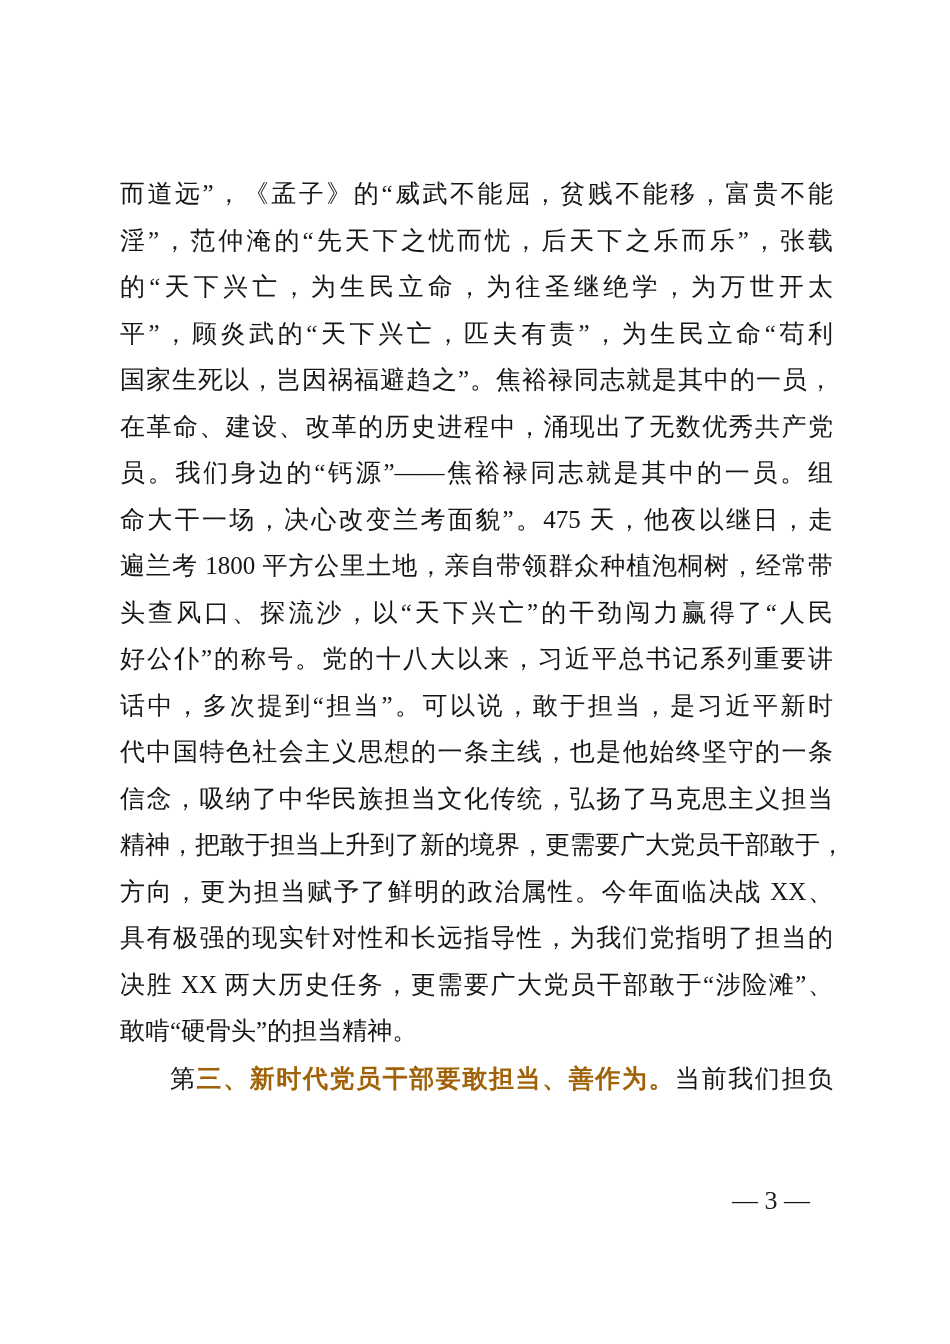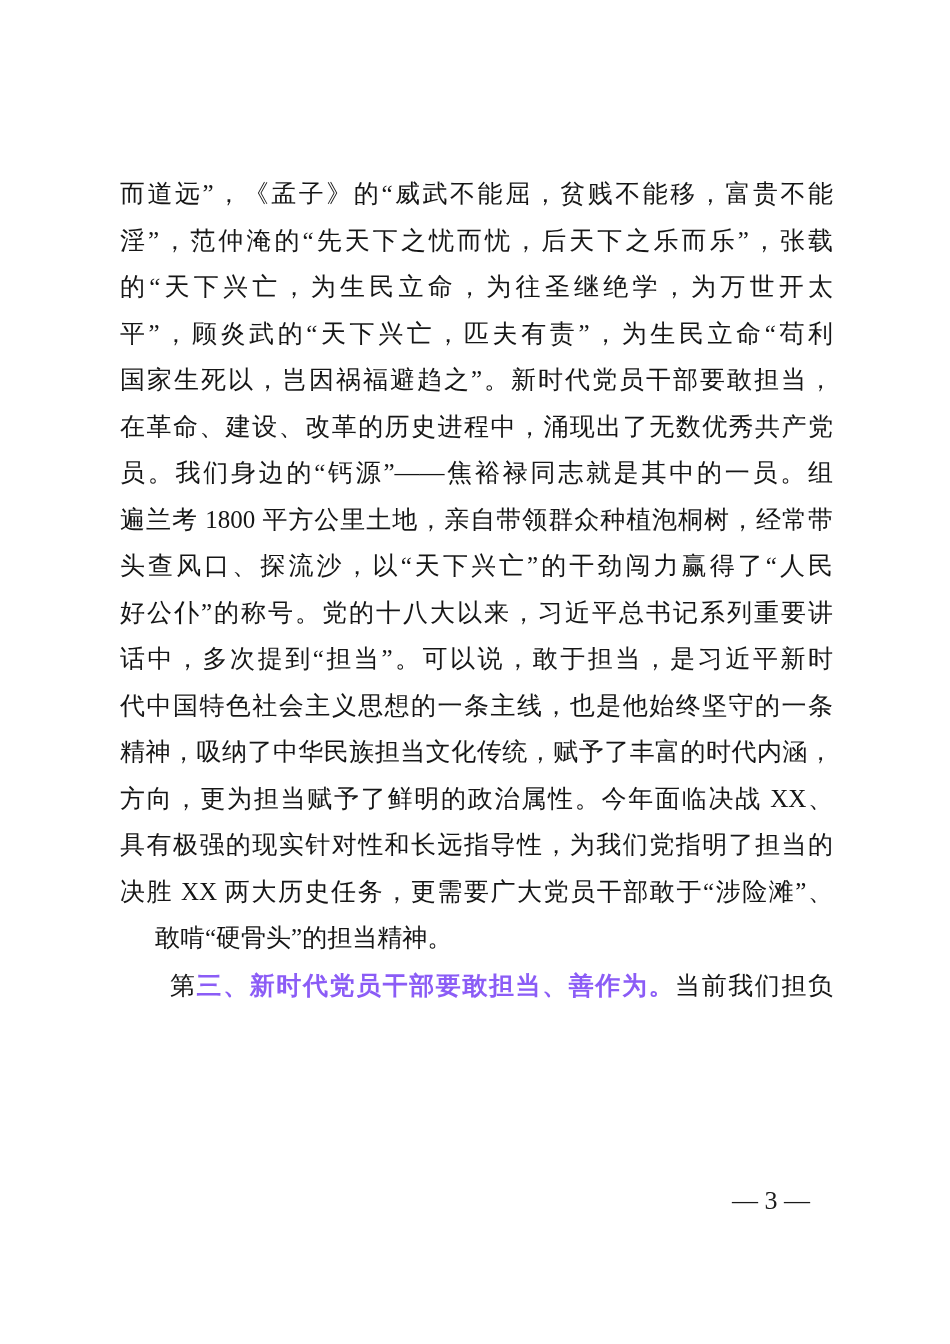--- a/index.html
+++ b/index.html
@@ -35,58 +35,59 @@
     height: 46.5px;
     letter-spacing: 0;
     text-align: justify;
     text-align-last: justify;
     white-space: nowrap;
     color: #161616;
   }
   .line.para-end {
     text-align: left;
     text-align-last: left;
-    margin-left: 35px;
   }
   .line.para-start {
     text-indent: 50px;
   }
   .bold-heading {
     font-family: "Liberation Sans", "DejaVu Sans", sans-serif;
     font-weight: 700;
-    color: #8b5cf6;
+    color: #a16207;
   }
   .page-number {
     position: absolute;
     top: 1186px;
     right: 140px;
     font-size: 26px;
     line-height: 30px;
     color: #1a1a1a;
     font-family: "Liberation Serif", "DejaVu Serif", serif;
   }
 </style>
 </head>
 <body>
 
 <div class="page">
   <div class="content">
     <div class="line">而道远”，《孟子》的“威武不能屈，贫贱不能移，富贵不能</div>
     <div class="line">淫”，范仲淹的“先天下之忧而忧，后天下之乐而乐”，张载</div>
     <div class="line">的“天下兴亡，为生民立命，为往圣继绝学，为万世开太</div>
     <div class="line">平”，顾炎武的“天下兴亡，匹夫有责”，为生民立命“苟利</div>
-    <div class="line">国家生死以，岂因祸福避趋之”。新时代党员干部要敢担当，</div>
+    <div class="line">国家生死以，岂因祸福避趋之”。焦裕禄同志就是其中的一员，</div>
     <div class="line">在革命、建设、改革的历史进程中，涌现出了无数优秀共产党</div>
     <div class="line">员。我们身边的“钙源”——焦裕禄同志就是其中的一员。组</div>
+    <div class="line">命大干一场，决心改变兰考面貌”。475 天，他夜以继日，走</div>
     <div class="line">遍兰考 1800 平方公里土地，亲自带领群众种植泡桐树，经常带</div>
     <div class="line">头查风口、探流沙，以“天下兴亡”的干劲闯力赢得了“人民</div>
     <div class="line">好公仆”的称号。党的十八大以来，习近平总书记系列重要讲</div>
     <div class="line">话中，多次提到“担当”。可以说，敢于担当，是习近平新时</div>
     <div class="line">代中国特色社会主义思想的一条主线，也是他始终坚守的一条</div>
-    <div class="line">精神，吸纳了中华民族担当文化传统，赋予了丰富的时代内涵，</div>
+    <div class="line">信念，吸纳了中华民族担当文化传统，弘扬了马克思主义担当</div>
+    <div class="line">精神，把敢于担当上升到了新的境界，更需要广大党员干部敢于，</div>
     <div class="line">方向，更为担当赋予了鲜明的政治属性。今年面临决战 XX、</div>
     <div class="line">具有极强的现实针对性和长远指导性，为我们党指明了担当的</div>
     <div class="line">决胜 XX 两大历史任务，更需要广大党员干部敢于“涉险滩”、</div>
     <div class="line para-end">敢啃“硬骨头”的担当精神。</div>
     <div class="line para-start">
       <span>第</span><span class="bold-heading">三、新时代党员干部要敢担当、善作为。</span><span>当前我们担负</span>
     </div>
   </div>
   <div class="page-number">— 3 —</div>
 </div>

